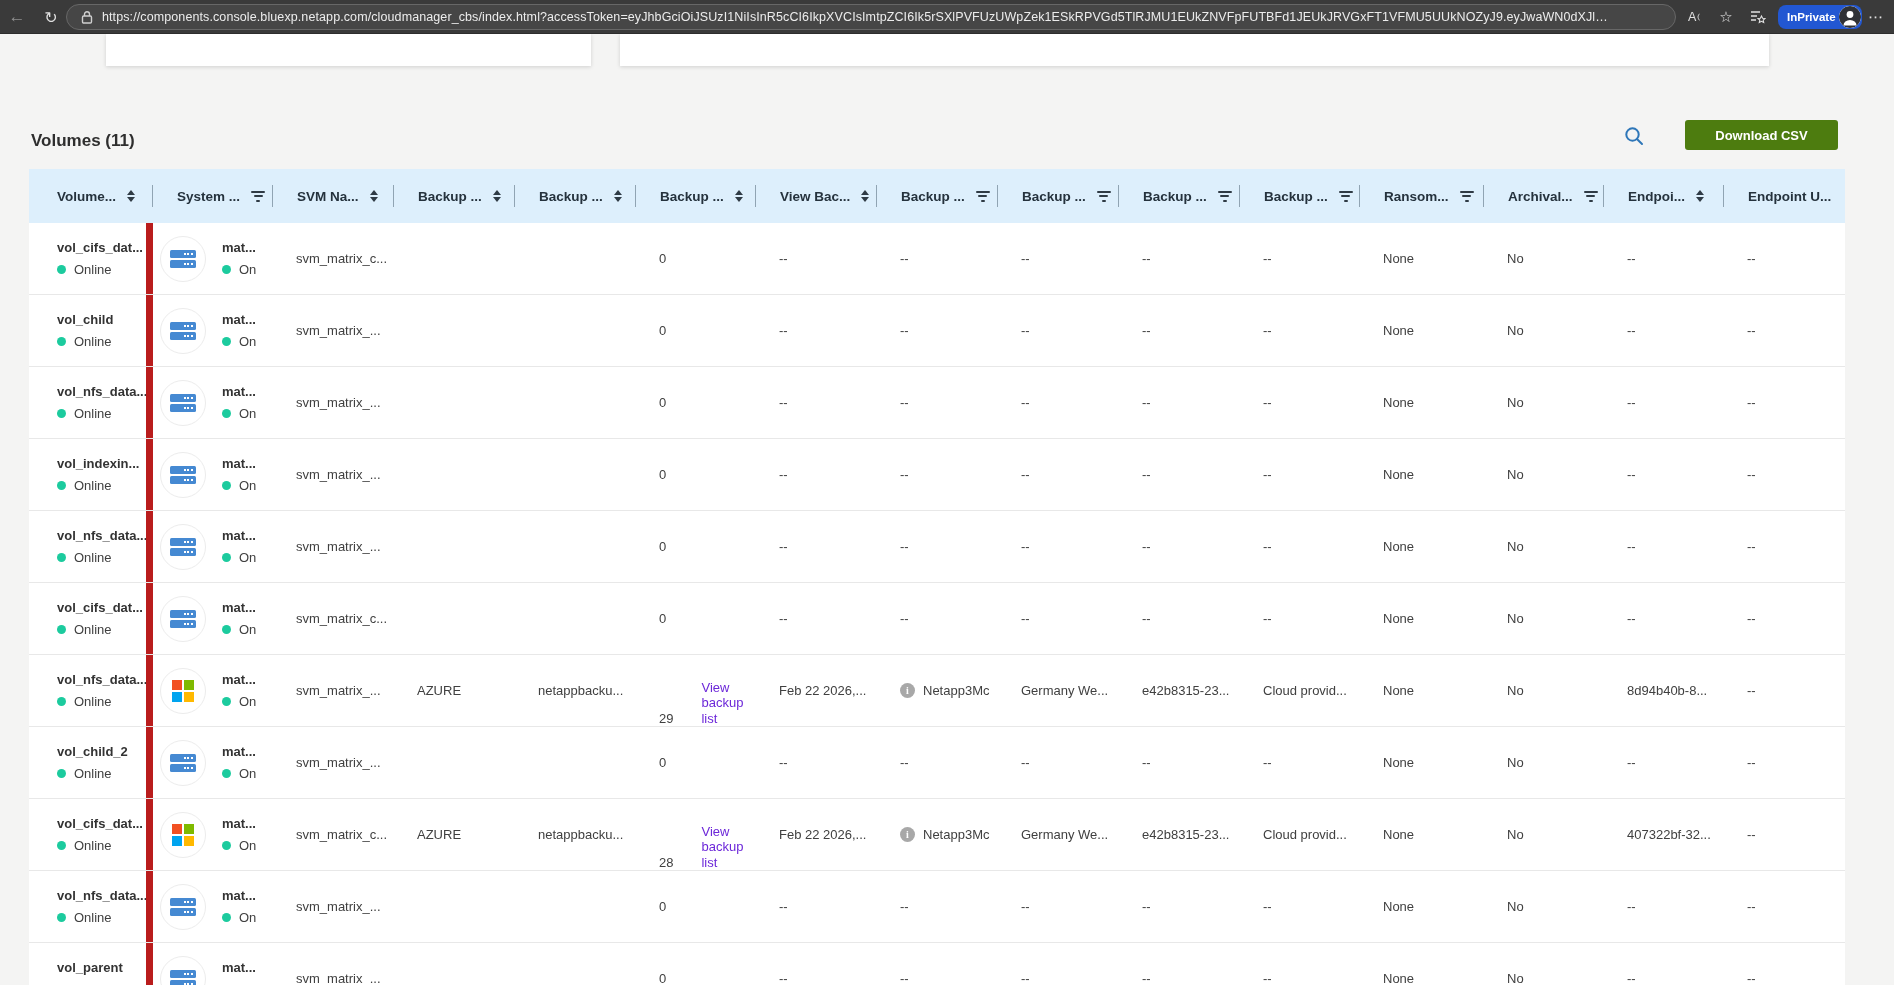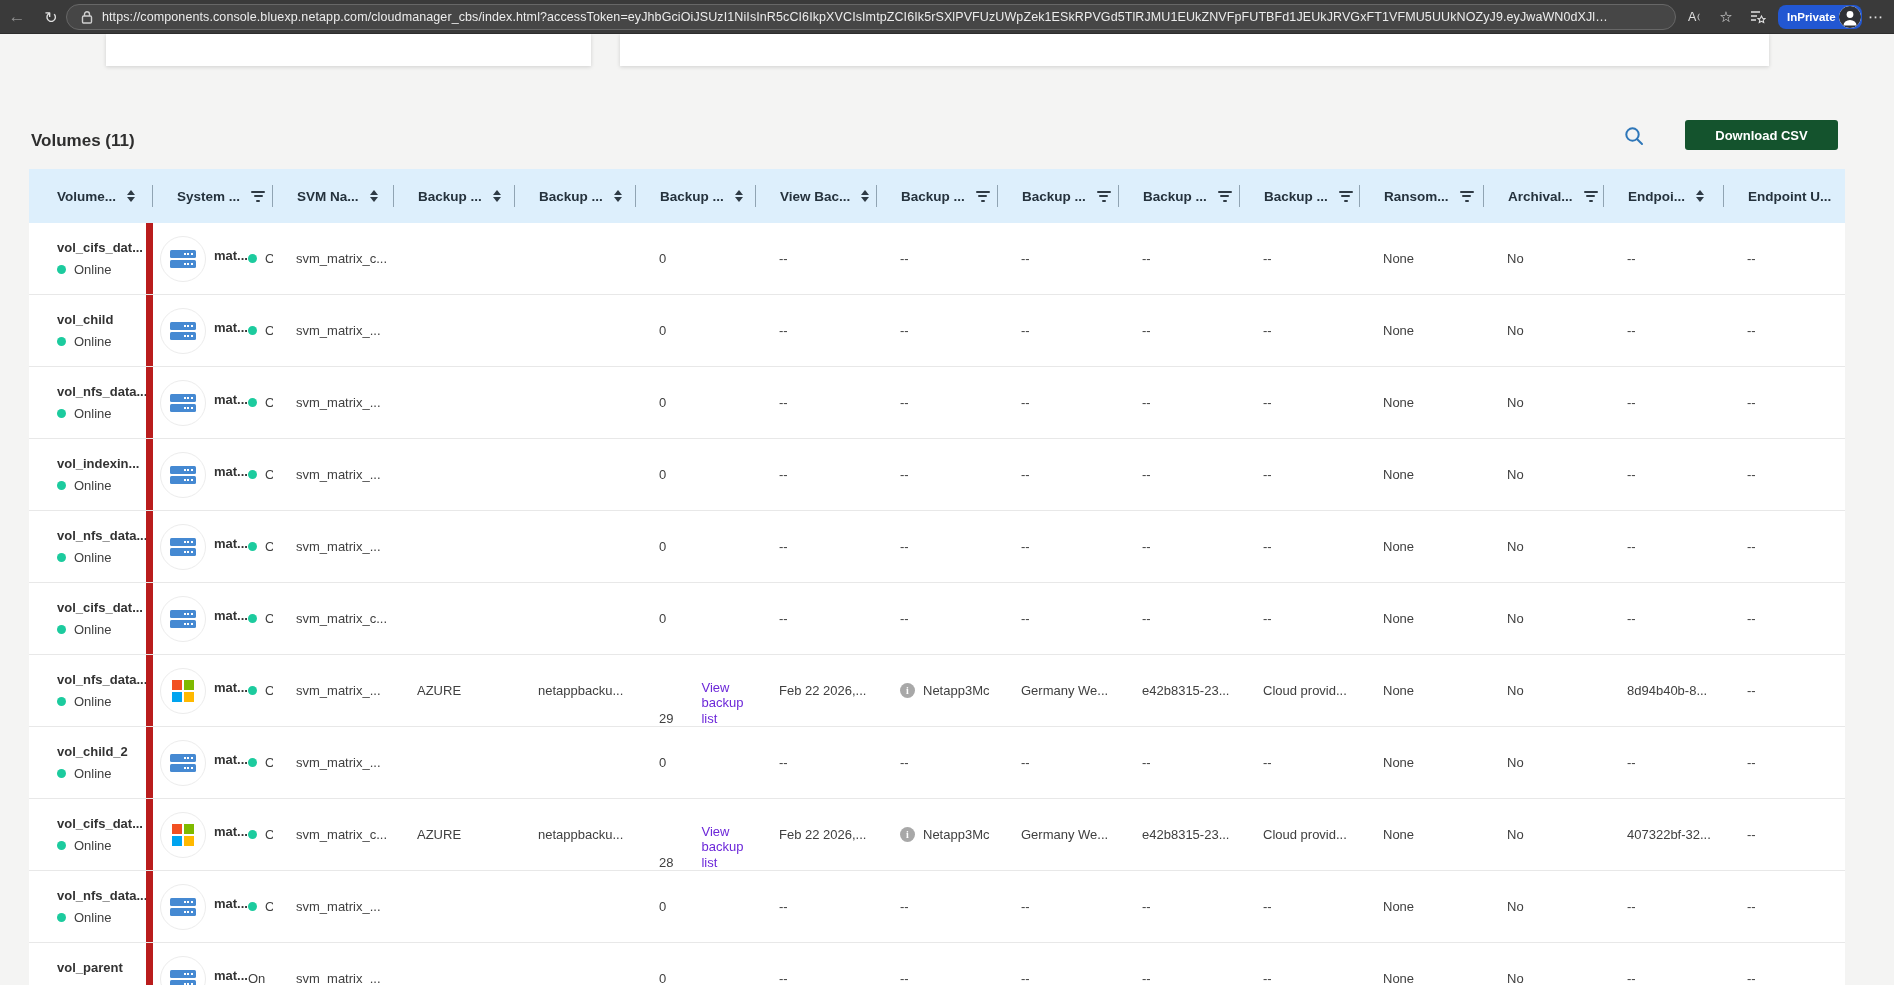--- a/index.html
+++ b/index.html
@@ -37,21 +37,21 @@
   .top-card { position:absolute; background:#ffffff; height:32px; top:0;
               box-shadow:0 1px 4px rgba(0,0,0,.15); }
   .card-1 { left:106px; width:485px; }
   .card-2 { left:620px; width:1149px; }
 
   .page-title { position:absolute; left:31px; top:97px; font-size:17px; font-weight:700; color:#2e2e2e; }
 
   .search-btn { position:absolute; left:1620px; top:88px; width:28px; height:28px;
                 display:flex; align-items:center; justify-content:center; cursor:pointer; }
   .download-btn { position:absolute; left:1685px; top:86px; width:153px; height:30px;
-                  background:#14532d; color:#ffffff; border:none; border-radius:3px;
+                  background:#4d7c0f; color:#ffffff; border:none; border-radius:3px;
                   font-size:13px; font-weight:700; font-family:"Liberation Sans",sans-serif;
                   cursor:pointer; }
 
   
   .volumes-table { position:absolute; left:29px; top:135px; width:1816px; background:#ffffff; }
   .tr { display:grid;
         grid-template-columns:124px 120px 121px 121px 121px 120px 121px 121px 121px 121px 120px 124px 120px 120px 1fr; }
   .thead { background:#ddeffc; height:54px; }
   .th { position:relative; display:flex; align-items:center; padding-left:24px;
         font-size:13.5px; font-weight:700; color:#25323d; cursor:pointer; white-space:nowrap; }
@@ -72,21 +72,21 @@
   .td { display:flex; align-items:center; padding-left:23px; font-size:13px; color:#404040;
         white-space:nowrap; overflow:hidden; }
   .td-volume { flex-direction:column; align-items:flex-start; justify-content:center;
                padding-left:28px; border-right:7px solid #b91c1c; }
   .vol-name { font-weight:700; color:#333333; margin-bottom:7px; }
   .status-line { display:flex; align-items:center; font-size:13px; color:#404040; }
   .dot { width:9px; height:9px; border-radius:50%; background:#1ccb9e; margin-right:8px; flex:0 0 auto; }
   .td-system { padding-left:7px; }
   .sys-circle { width:46px; height:46px; border-radius:50%; border:1.5px solid #ececec;
                 display:flex; align-items:center; justify-content:center; flex:0 0 auto; background:#fff; }
-  .sys-text { margin-left:8px; display:flex; flex-direction:row; }
+  .sys-text { margin-left:16px; display:flex; flex-direction:column; }
   .sys-name { font-weight:700; color:#333333; margin-bottom:7px; }
   
   .onprem-icon { display:flex; flex-direction:column; gap:2px; }
   .onprem-icon .bar { width:26px; height:8px; background:#4589d2; border-radius:1.5px; position:relative; }
   .onprem-icon .bar::after { content:""; position:absolute; right:3px; top:3px; width:9px; height:2px;
       background:repeating-linear-gradient(90deg,#ffffff 0 2px,transparent 2px 3.5px); }
   
   .ms-icon { display:grid; grid-template-columns:10px 10px; grid-template-rows:10px 10px; gap:2px; }
   .ms-icon i:nth-child(1){ background:#f25022; } .ms-icon i:nth-child(2){ background:#7fba00; }
   .ms-icon i:nth-child(3){ background:#00a4ef; } .ms-icon i:nth-child(4){ background:#ffb900; }

